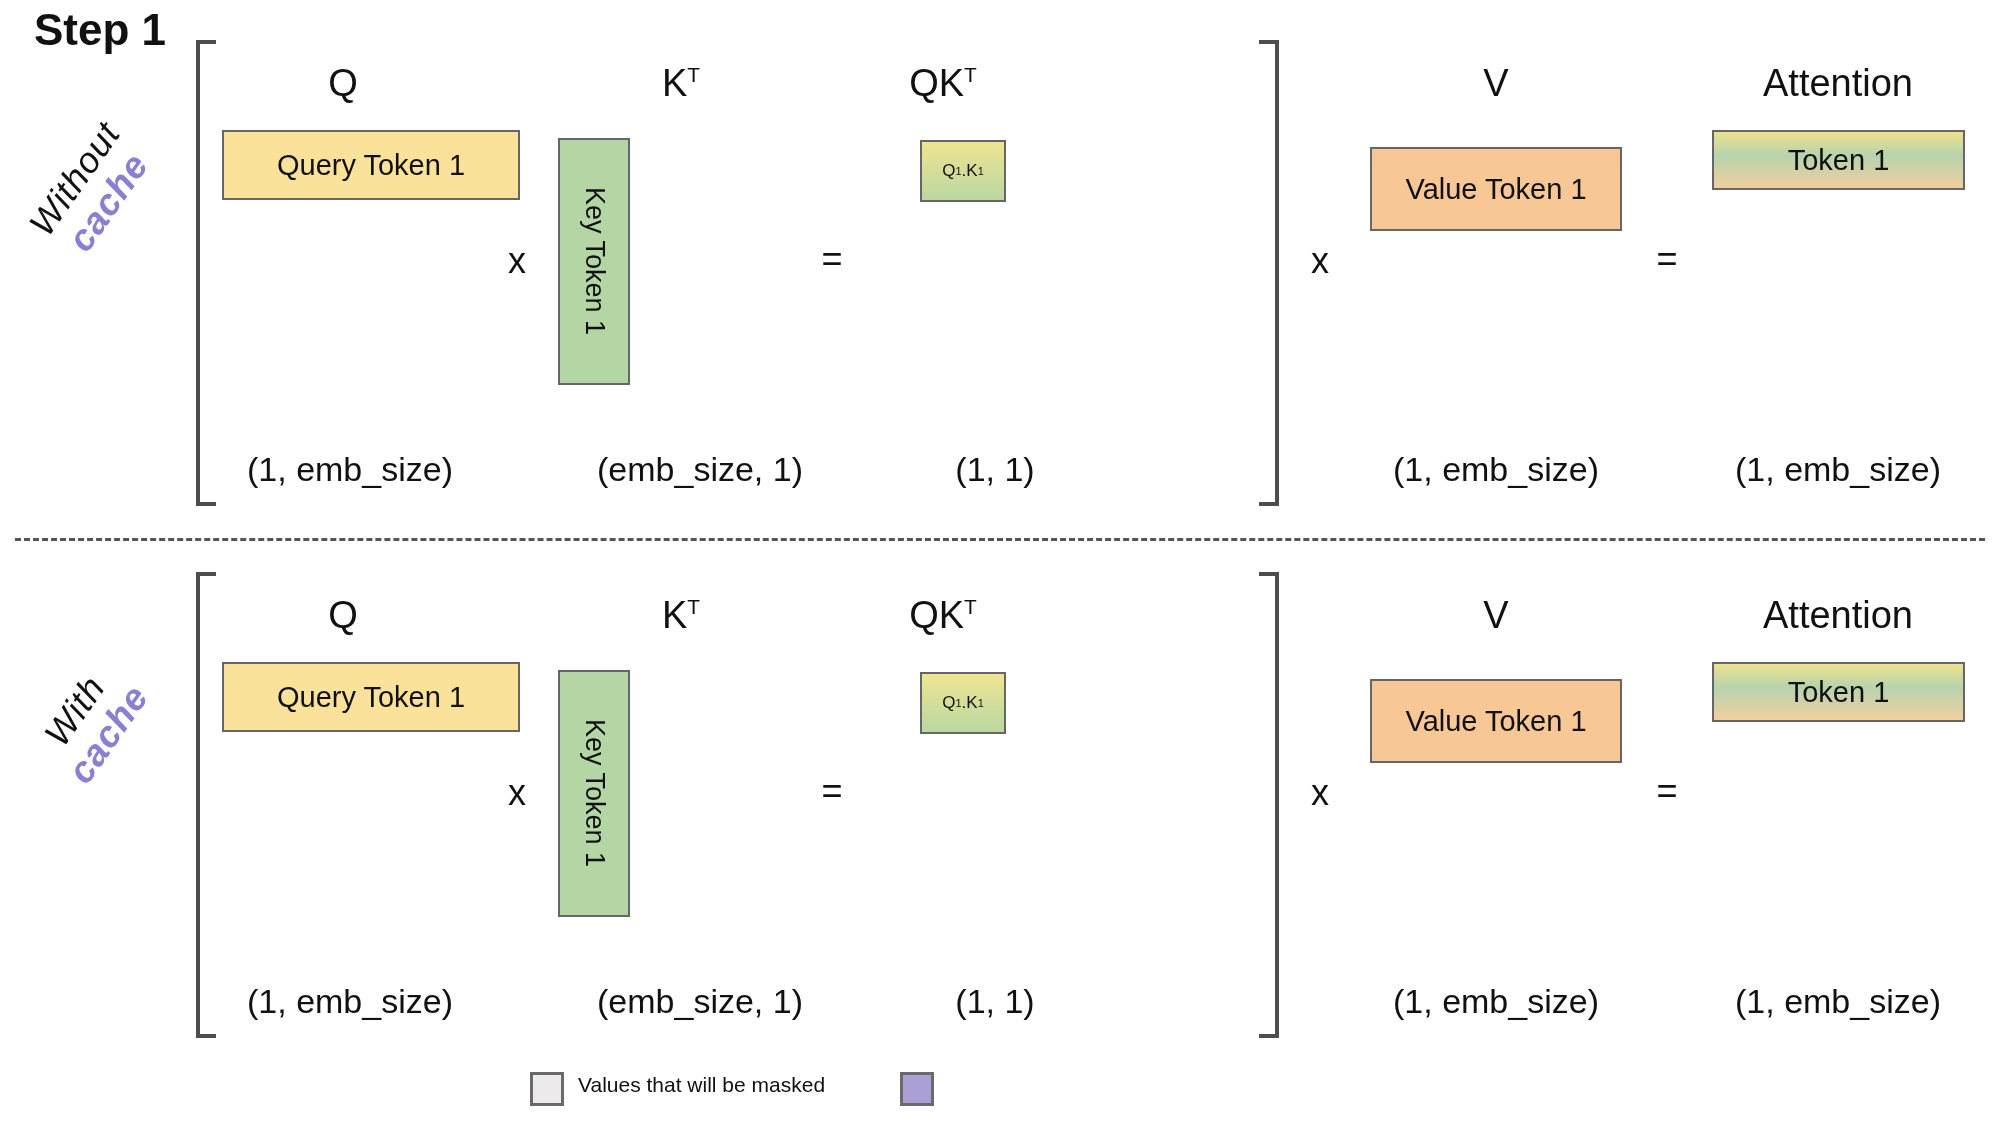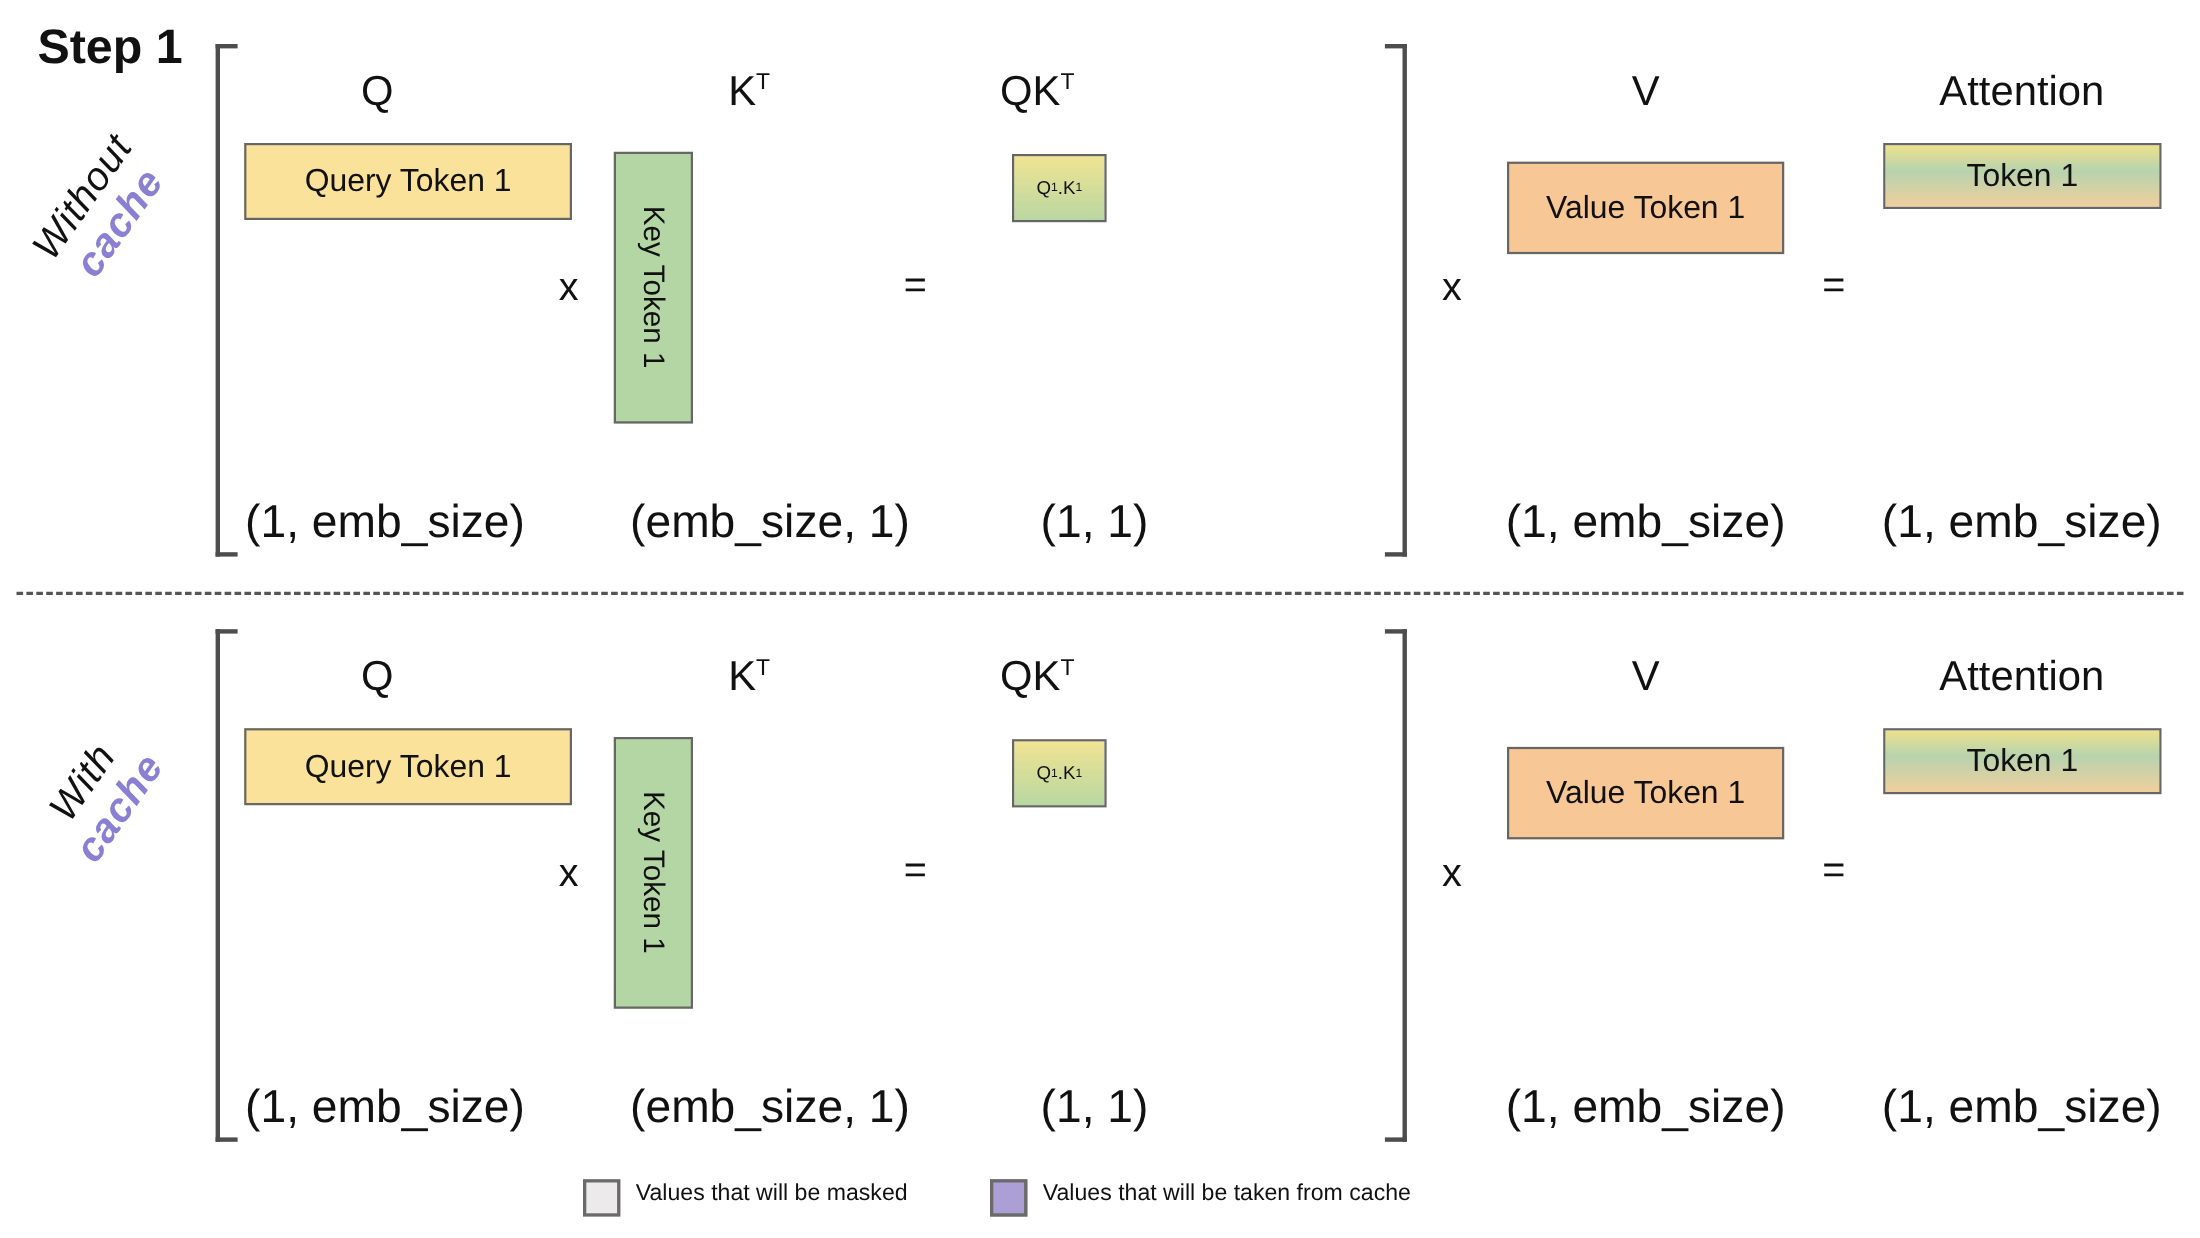--- a/index.html
+++ b/index.html
@@ -1,19 +1,19 @@
 <!DOCTYPE html>
 <html style="--query-box: #FAE29A; --key-box: #B4D6A4; --value-box: #F7C795; --qk-gradient-top: #F0E492; --qk-gradient-bottom: #B9D7A2; --attn-gradient-top: #EDE18D; --attn-gradient-mid: #B7D3AE; --attn-gradient-bottom: #F0CF9E; --box-border: #666666; --bracket: #4D4D4D; --cache-text: #8B7FD3; --legend-masked: #ECEAEB; --legend-cache: #AC9FD6; --divider: #555555; --text: #1A1A1A;"><head>
 <meta charset="utf-8">
 <style>
   html,body{margin:0;padding:0;background:#ffffff;}
   body{font-family:"Liberation Sans","DejaVu Sans",sans-serif;color:var(--text,#1a1a1a);}
   .stage{position:relative;width:2000px;height:1125px;background:#fff;overflow:hidden;}
 
-  .title{position:absolute;left:34px;top:18px;font-size:44px;font-weight:bold;color:#111;}
+  .title{position:absolute;left:34px;top:5px;font-size:44px;font-weight:bold;color:#111;}
 
   .row{position:absolute;left:0;width:2000px;height:510px;}
   .row.r0{top:0;}
   .row.r1{top:532px;}
 
   .row-label{position:absolute;left:2px;top:150px;width:180px;text-align:center;
              transform:rotate(-55deg);line-height:1.12;}
   .row-label .plain{font-size:36px;font-style:italic;color:#111;display:block;letter-spacing:1px;}
   .row-label .cache{font-size:37px;font-style:italic;font-weight:bold;color:var(--cache-text,#8b7fd3);display:block;letter-spacing:1px;}
 
@@ -42,21 +42,21 @@
   .box-value{left:1370px;top:147px;width:252px;height:84px;background:var(--value-box,#f7c795);}
   .box-attn{left:1712px;top:130px;width:253px;height:60px;
             background:linear-gradient(180deg,var(--attn-gradient-top,#ede18d) 0%,var(--attn-gradient-mid,#b7d3ae) 42%,var(--attn-gradient-bottom,#f0cf9e) 100%);}
 
   .op{position:absolute;width:56px;height:48px;font-size:36px;text-align:center;color:#111;}
   .op.x1{left:489px;top:240px;}
   .op.eq1{left:804px;top:238px;}
   .op.x2{left:1292px;top:240px;}
   .op.eq2{left:1639px;top:238px;}
 
-  .dim{position:absolute;top:450px;width:300px;font-size:42px;text-align:center;color:#111;}
+  .dim{position:absolute;top:450px;width:300px;font-size:34px;text-align:center;color:#111;}
   .dim.q{left:200px;}
   .dim.k{left:550px;}
   .dim.qk{left:845px;}
   .dim.v{left:1346px;}
   .dim.attn{left:1688px;}
 
   .divider{position:absolute;left:15px;top:538px;width:1970px;height:0;
            border-top:3px dashed var(--divider,#555);}
 
   .legend{position:absolute;left:0;top:1066px;width:2000px;height:50px;}
@@ -149,16 +149,15 @@
     <div class="dim k">(emb_size, 1)</div>
     <div class="dim qk">(1, 1)</div>
     <div class="dim v">(1, emb_size)</div>
     <div class="dim attn">(1, emb_size)</div>
   </div>
 
   <div class="legend">
     <div class="swatch masked"></div>
     <div class="legend-text masked">Values that will be masked</div>
     <div class="swatch cache"></div>
-    <div class="legend-text cache">Values that will be taken from cache</div>
   </div>
 
 </div>
 
 </body></html>

